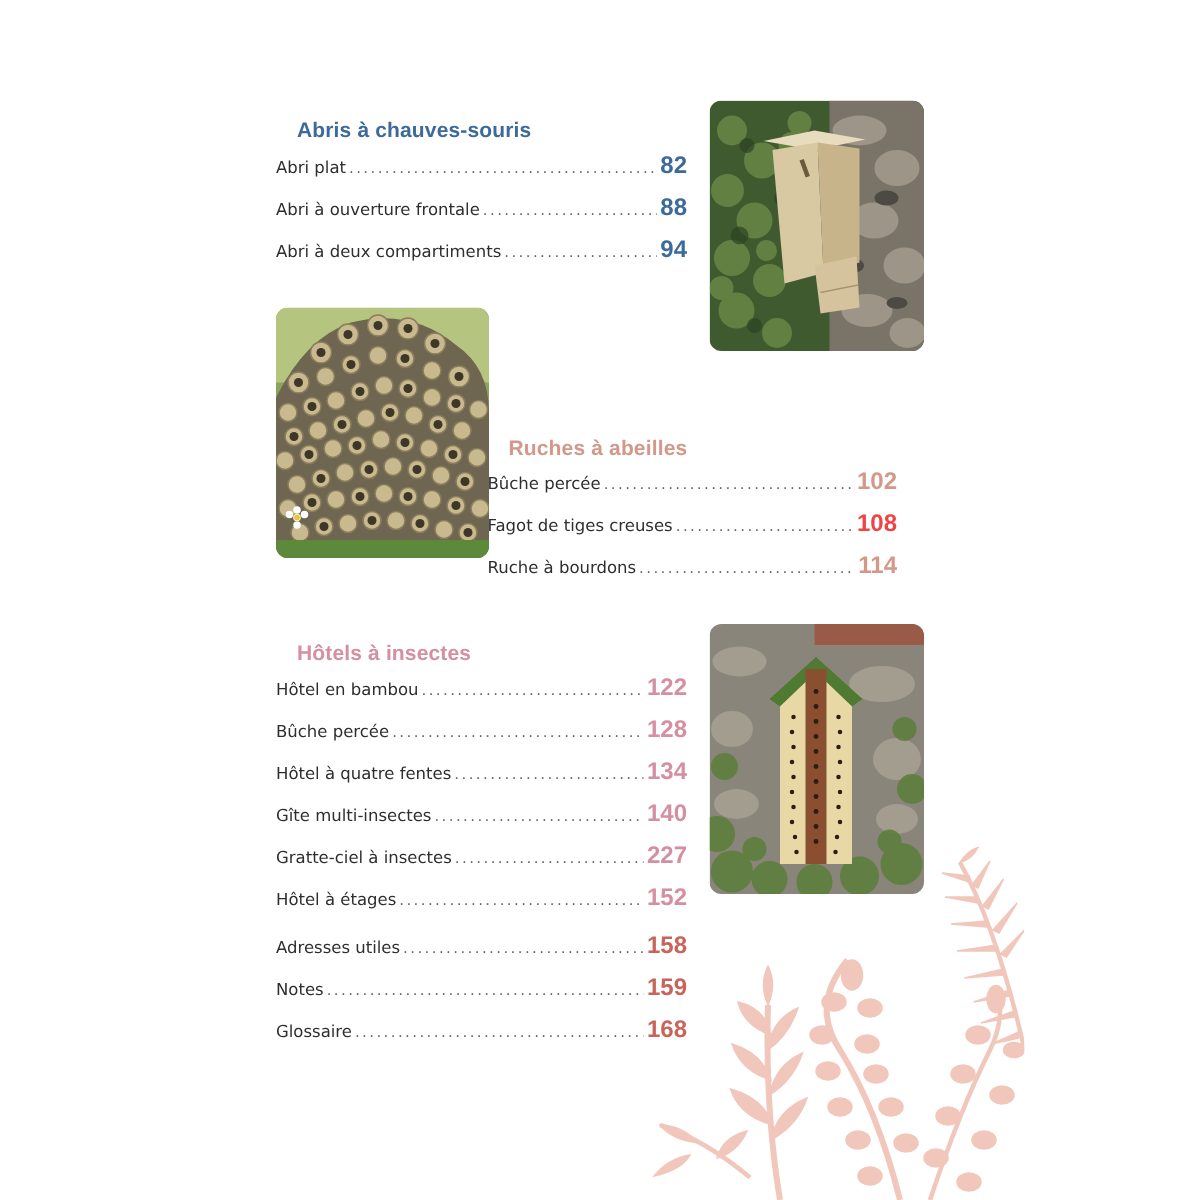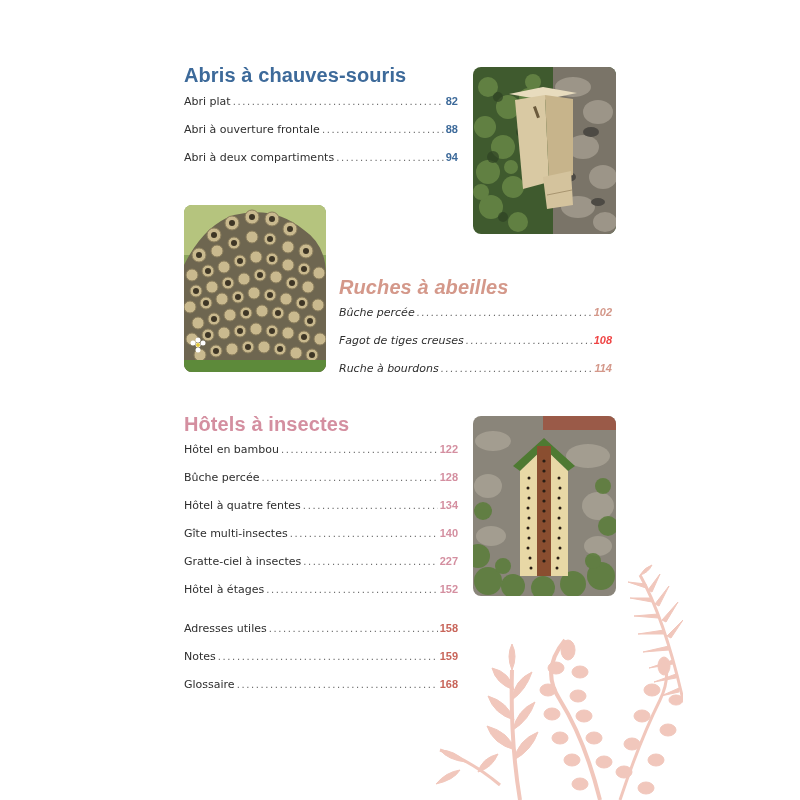--- a/index.html
+++ b/index.html
@@ -1,27 +1,27 @@
 <!DOCTYPE html>
 <html><head>
 <meta charset="utf-8">
 <style>
   html, body { margin:0; padding:0; background:#ffffff; }
   body { width:800px; height:800px; position:relative; overflow:hidden;
          font-family:"DejaVu Sans", sans-serif; color:#333; }
   .page { position:absolute; left:0; top:0; width:683px; height:800px; overflow:hidden; background:#fff; }
   .section { position:absolute; }
-  .heading { font-family:"Liberation Sans", sans-serif; font-weight:bold; font-size:20px;
-             margin:0; letter-spacing:0.1px; }
+  .heading { font-family:"Liberation Sans", sans-serif; font-weight:bold; font-size:14px;
+             margin:14px; letter-spacing:0.1px; }
   .entry { display:flex; align-items:baseline; height:28px; font-size:11px; color:#2e2e2e; }
   .entry .label { white-space:nowrap;text-align:right; }
   .entry .dots { flex:1; overflow:hidden; white-space:nowrap; margin:0 2px; color:#666;
                  font-size:10px; letter-spacing:1.6px; }
   .entry .dots::before { content:"................................................................................................................"; }
-  .entry .num { font-family:"Liberation Sans", sans-serif; font-weight:bold; font-size:11px; }
+  .entry .num { font-family:"Liberation Sans", sans-serif; font-weight:bold; font-size:16px; }
   .photo { position:absolute; border-radius:8px; overflow:hidden; }
   .leaves { position:absolute; left:0; top:0; }
 </style>
 </head>
 <body>
 
 <div class="page">
 
   <div class="section" style="left:184px; top:64px; width:274px;">
     <h2 class="heading" style="color:#3d6a9a; margin-bottom:8px;">Abris à chauves-souris</h2>
@@ -198,21 +198,21 @@
           <circle cx="14" cy="140" r="2.5"></circle>
           <circle cx="9" cy="138" r="2.5"></circle>
           <circle cx="19" cy="138" r="2.5"></circle>
           <circle cx="14" cy="135" r="2.5"></circle>
           <circle cx="14" cy="145" r="2.5"></circle>
         </g>
       <circle cx="14" cy="140" r="2" fill="#e6c93a"></circle>
     </svg>
   </div>
 
-  <div class="section" style="left:339px; top:276px; width:273px;font-style:italic;">
+  <div class="section" style="left:325px; top:276px; width:273px;">
     <h2 class="heading" style="color:#d4988a; margin-bottom:7px;">Ruches à abeilles</h2>
     <div class="entry">
       <span class="label">Bûche percée</span>
       <span class="dots"></span>
       <span class="num" style="color:#d4988a;">102</span>
     </div>
     <div class="entry">
       <span class="label">Fagot de tiges creuses</span>
       <span class="dots"></span>
       <span class="num" style="color:#ef4444;">108</span>

